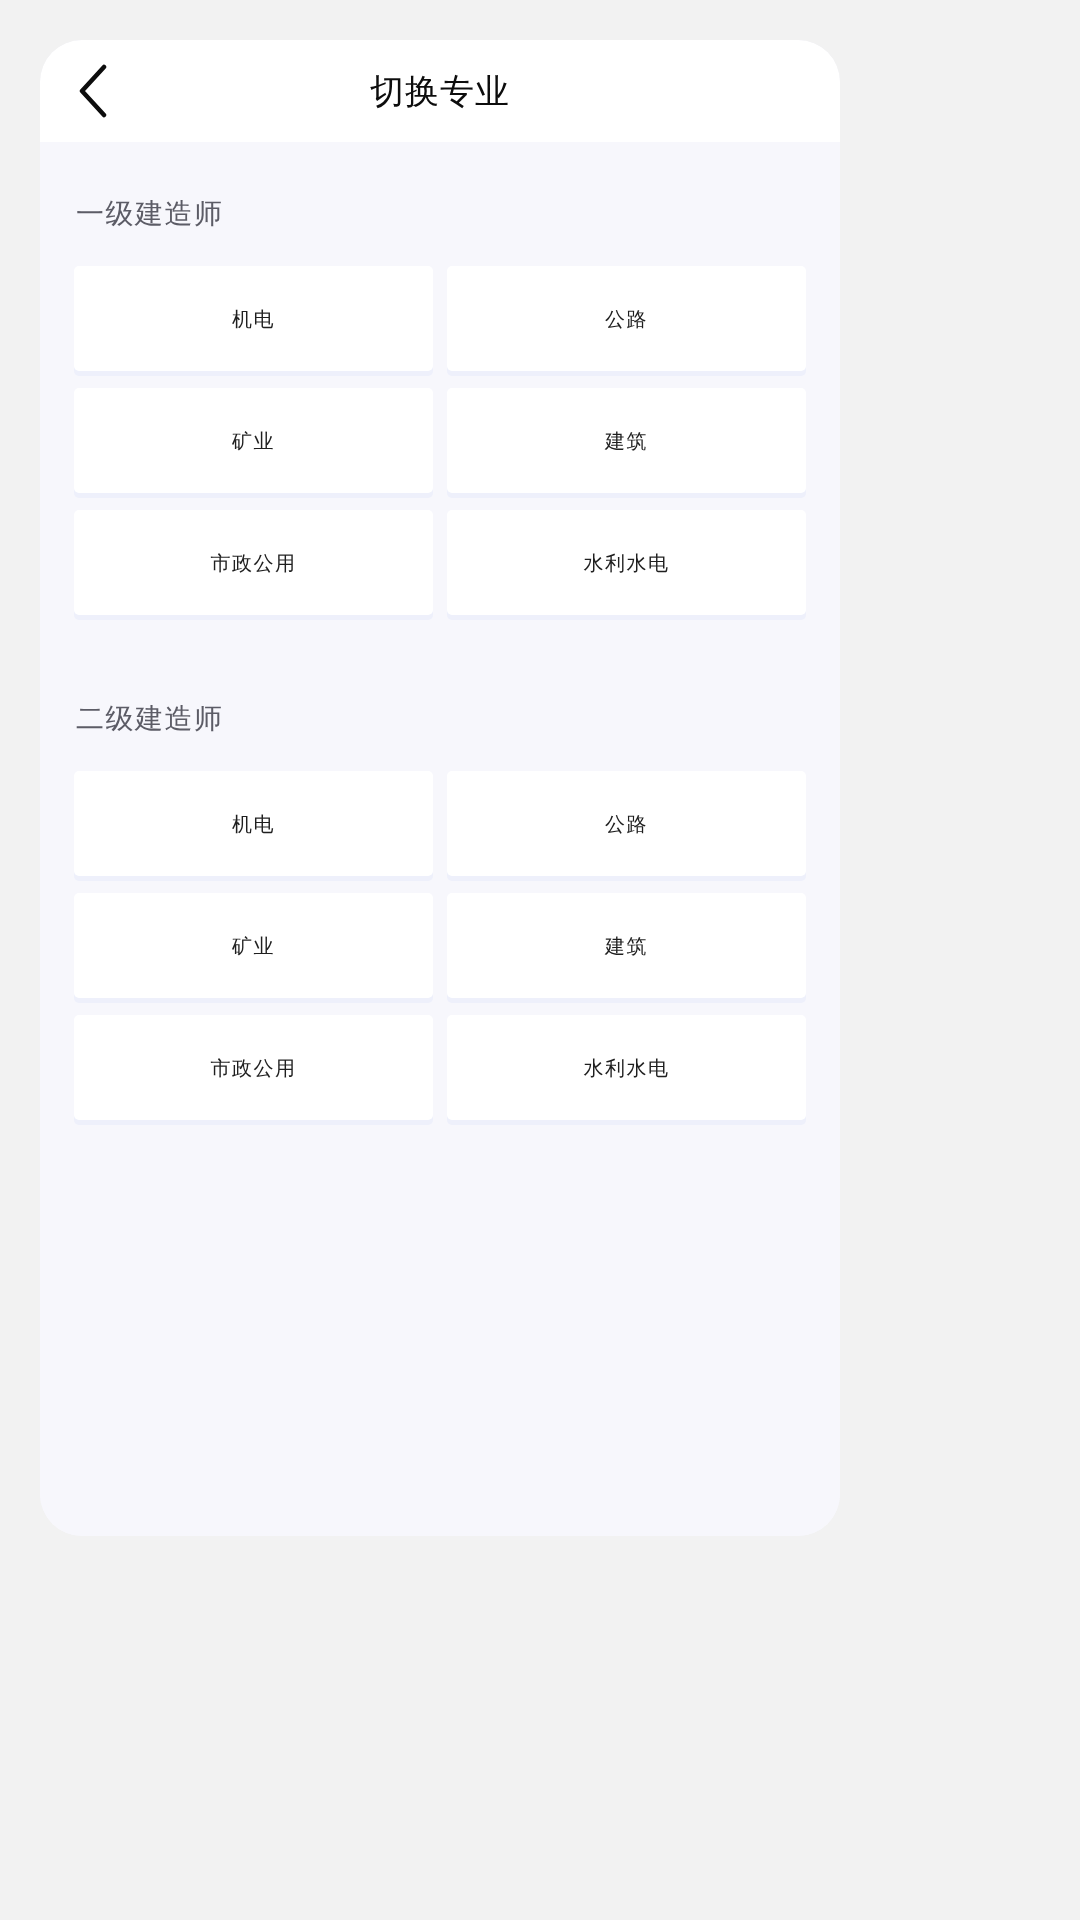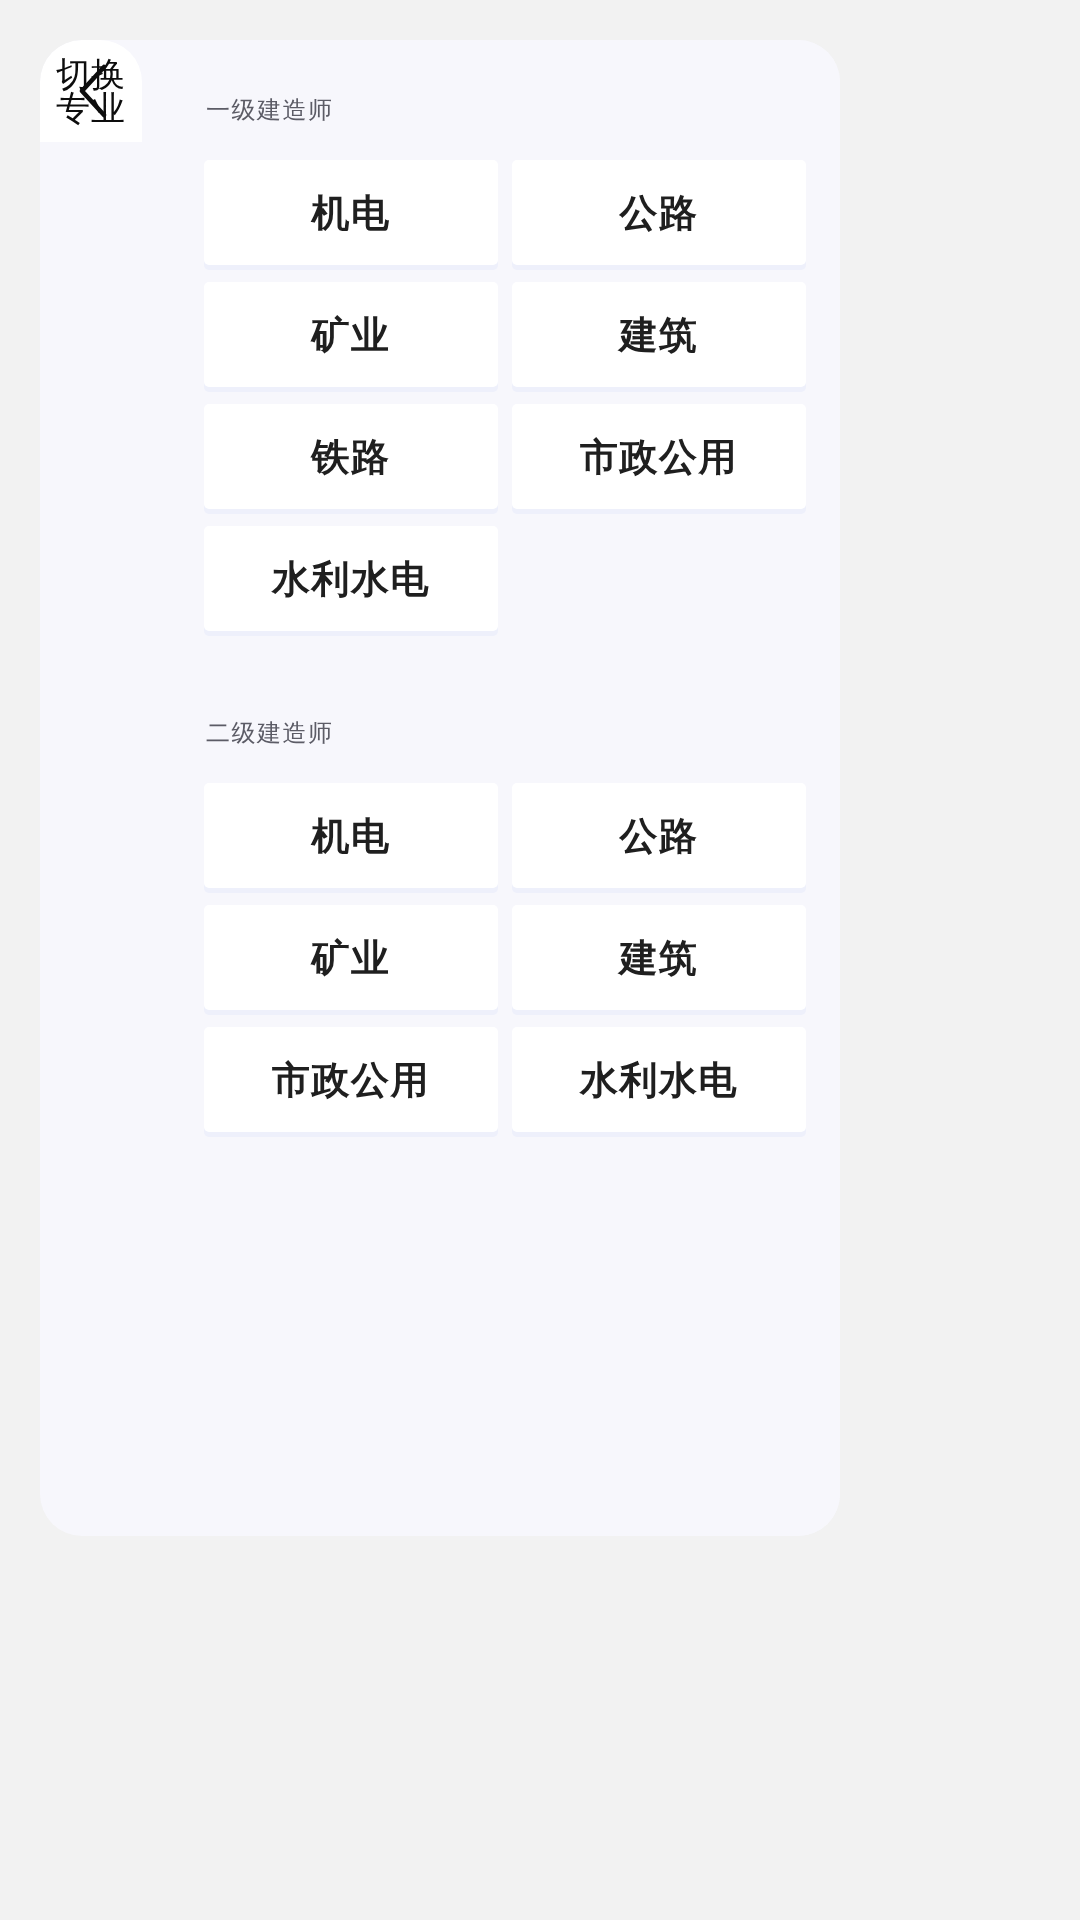--- a/index.html
+++ b/index.html
@@ -17,22 +17,21 @@
   #phone-frame {
     position: absolute;
     left: 40px;
     top: 40px;
     width: 800px;
     height: 1496px;
     background: #f7f7fc;
     border-radius: 42px;
     overflow: hidden;
     display: flex;
-    flex-direction: row;
-    gap: 28px;
+    flex-direction: column;
   }
 
   
   .nav-bar {
     position: relative;
     height: 102px;
     flex: 0 0 102px;
     background: #ffffff;
     display: flex;
     align-items: center;
@@ -69,21 +68,21 @@
     flex: 1 1 auto;
     background: #f7f7fc;
     padding: 0 0 60px 0;
     overflow: hidden;
   }
 
   .section {
     padding: 0 34px;
   }
   .section-title {
-    font-size: 24px;
+    font-size: 28px;
     line-height: 1;
     color: #5c5c66;
     font-weight: 400;
     padding: 58px 0 38px 2px;
     letter-spacing: 1.5px;
   }
   .section + .section .section-title {
     padding-top: 58px;
     margin-top: 32px;
   }
@@ -99,25 +98,25 @@
     height: 105px;
     background: #ffffff;
     border-radius: 5px;
     display: flex;
     align-items: center;
     justify-content: center;
     box-shadow: 0 5px 0 0 #eef0fb;
     cursor: pointer;
   }
   .major-card .label {
-    font-size: 38px;
+    font-size: 20px;
     line-height: 1;
     color: #1f1f1f;
     letter-spacing: 1.5px;
-    font-weight: 700;
+    font-weight: 400;
   }
 </style>
 </head>
 <body>
 
 <div id="phone-frame">
 
   <div class="nav-bar">
     <div class="back-btn">
       <span>
@@ -138,23 +137,20 @@
           <span class="label">机电</span>
         </div>
         <div class="major-card">
           <span class="label">公路</span>
         </div>
         <div class="major-card">
           <span class="label">矿业</span>
         </div>
         <div class="major-card">
           <span class="label">建筑</span>
-        </div>
-        <div class="major-card">
-          <span class="label">铁路</span>
         </div>
         <div class="major-card">
           <span class="label">市政公用</span>
         </div>
         <div class="major-card">
           <span class="label">水利水电</span>
         </div>
       </div>
     </div>
 

